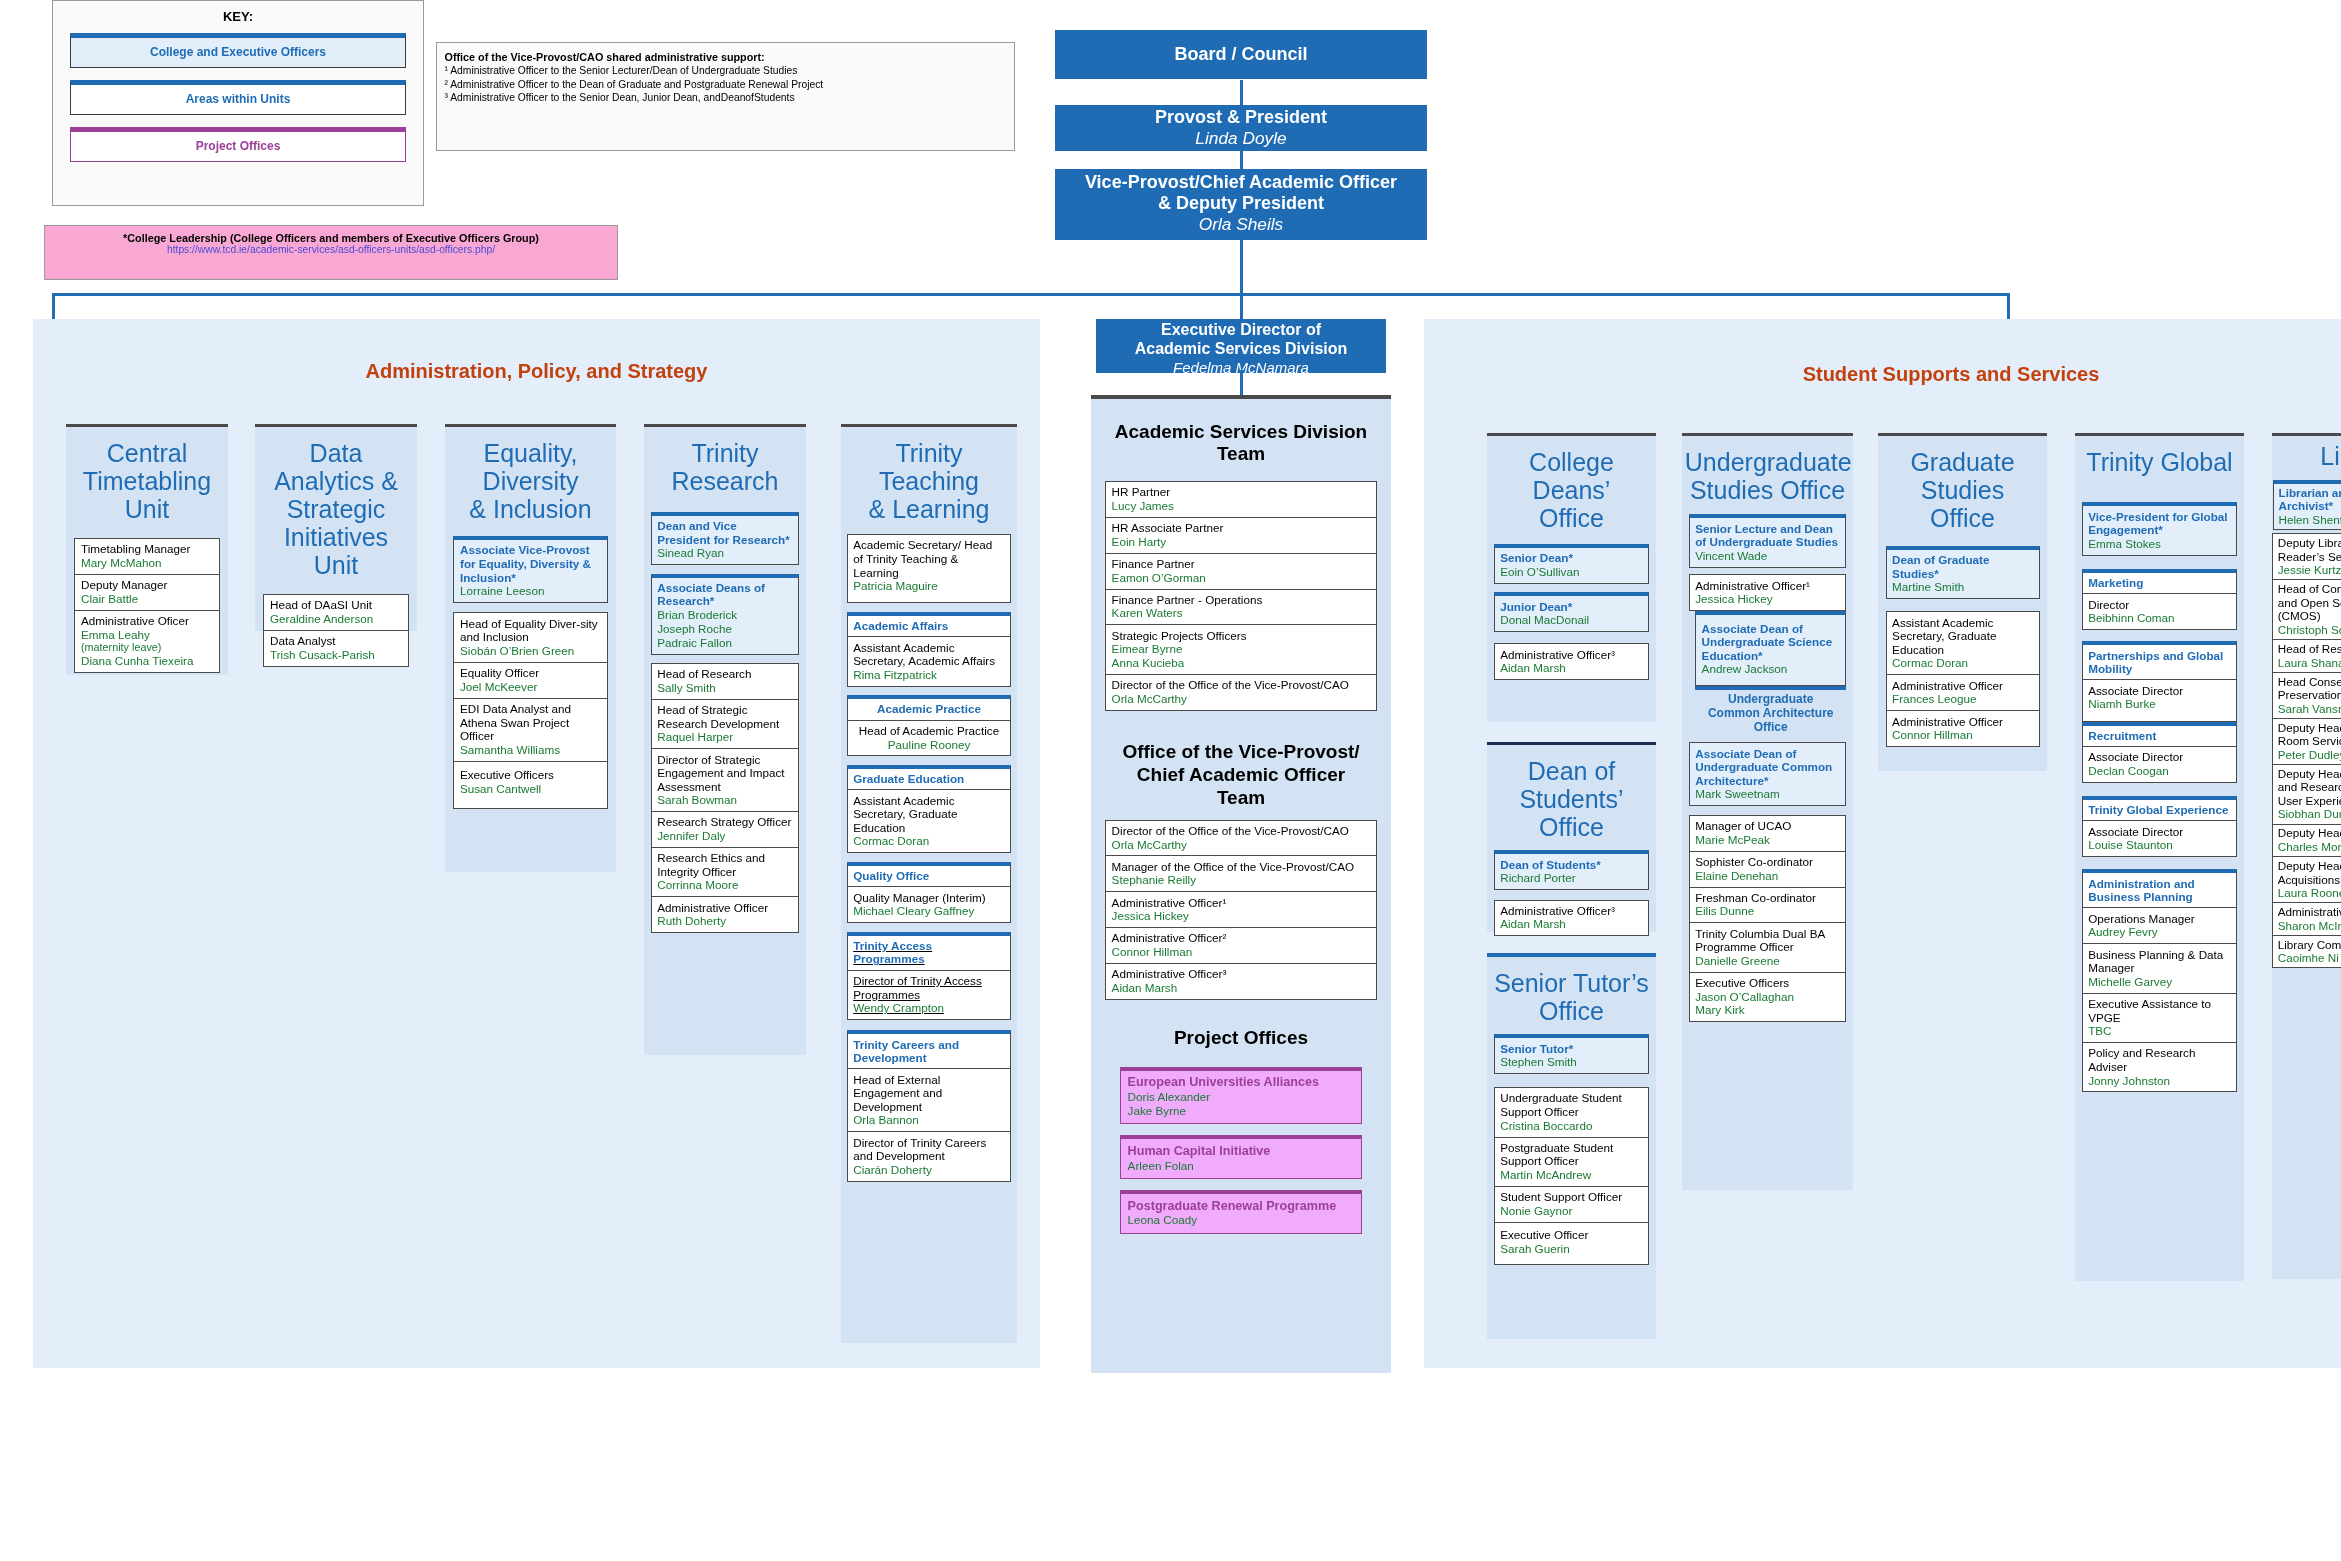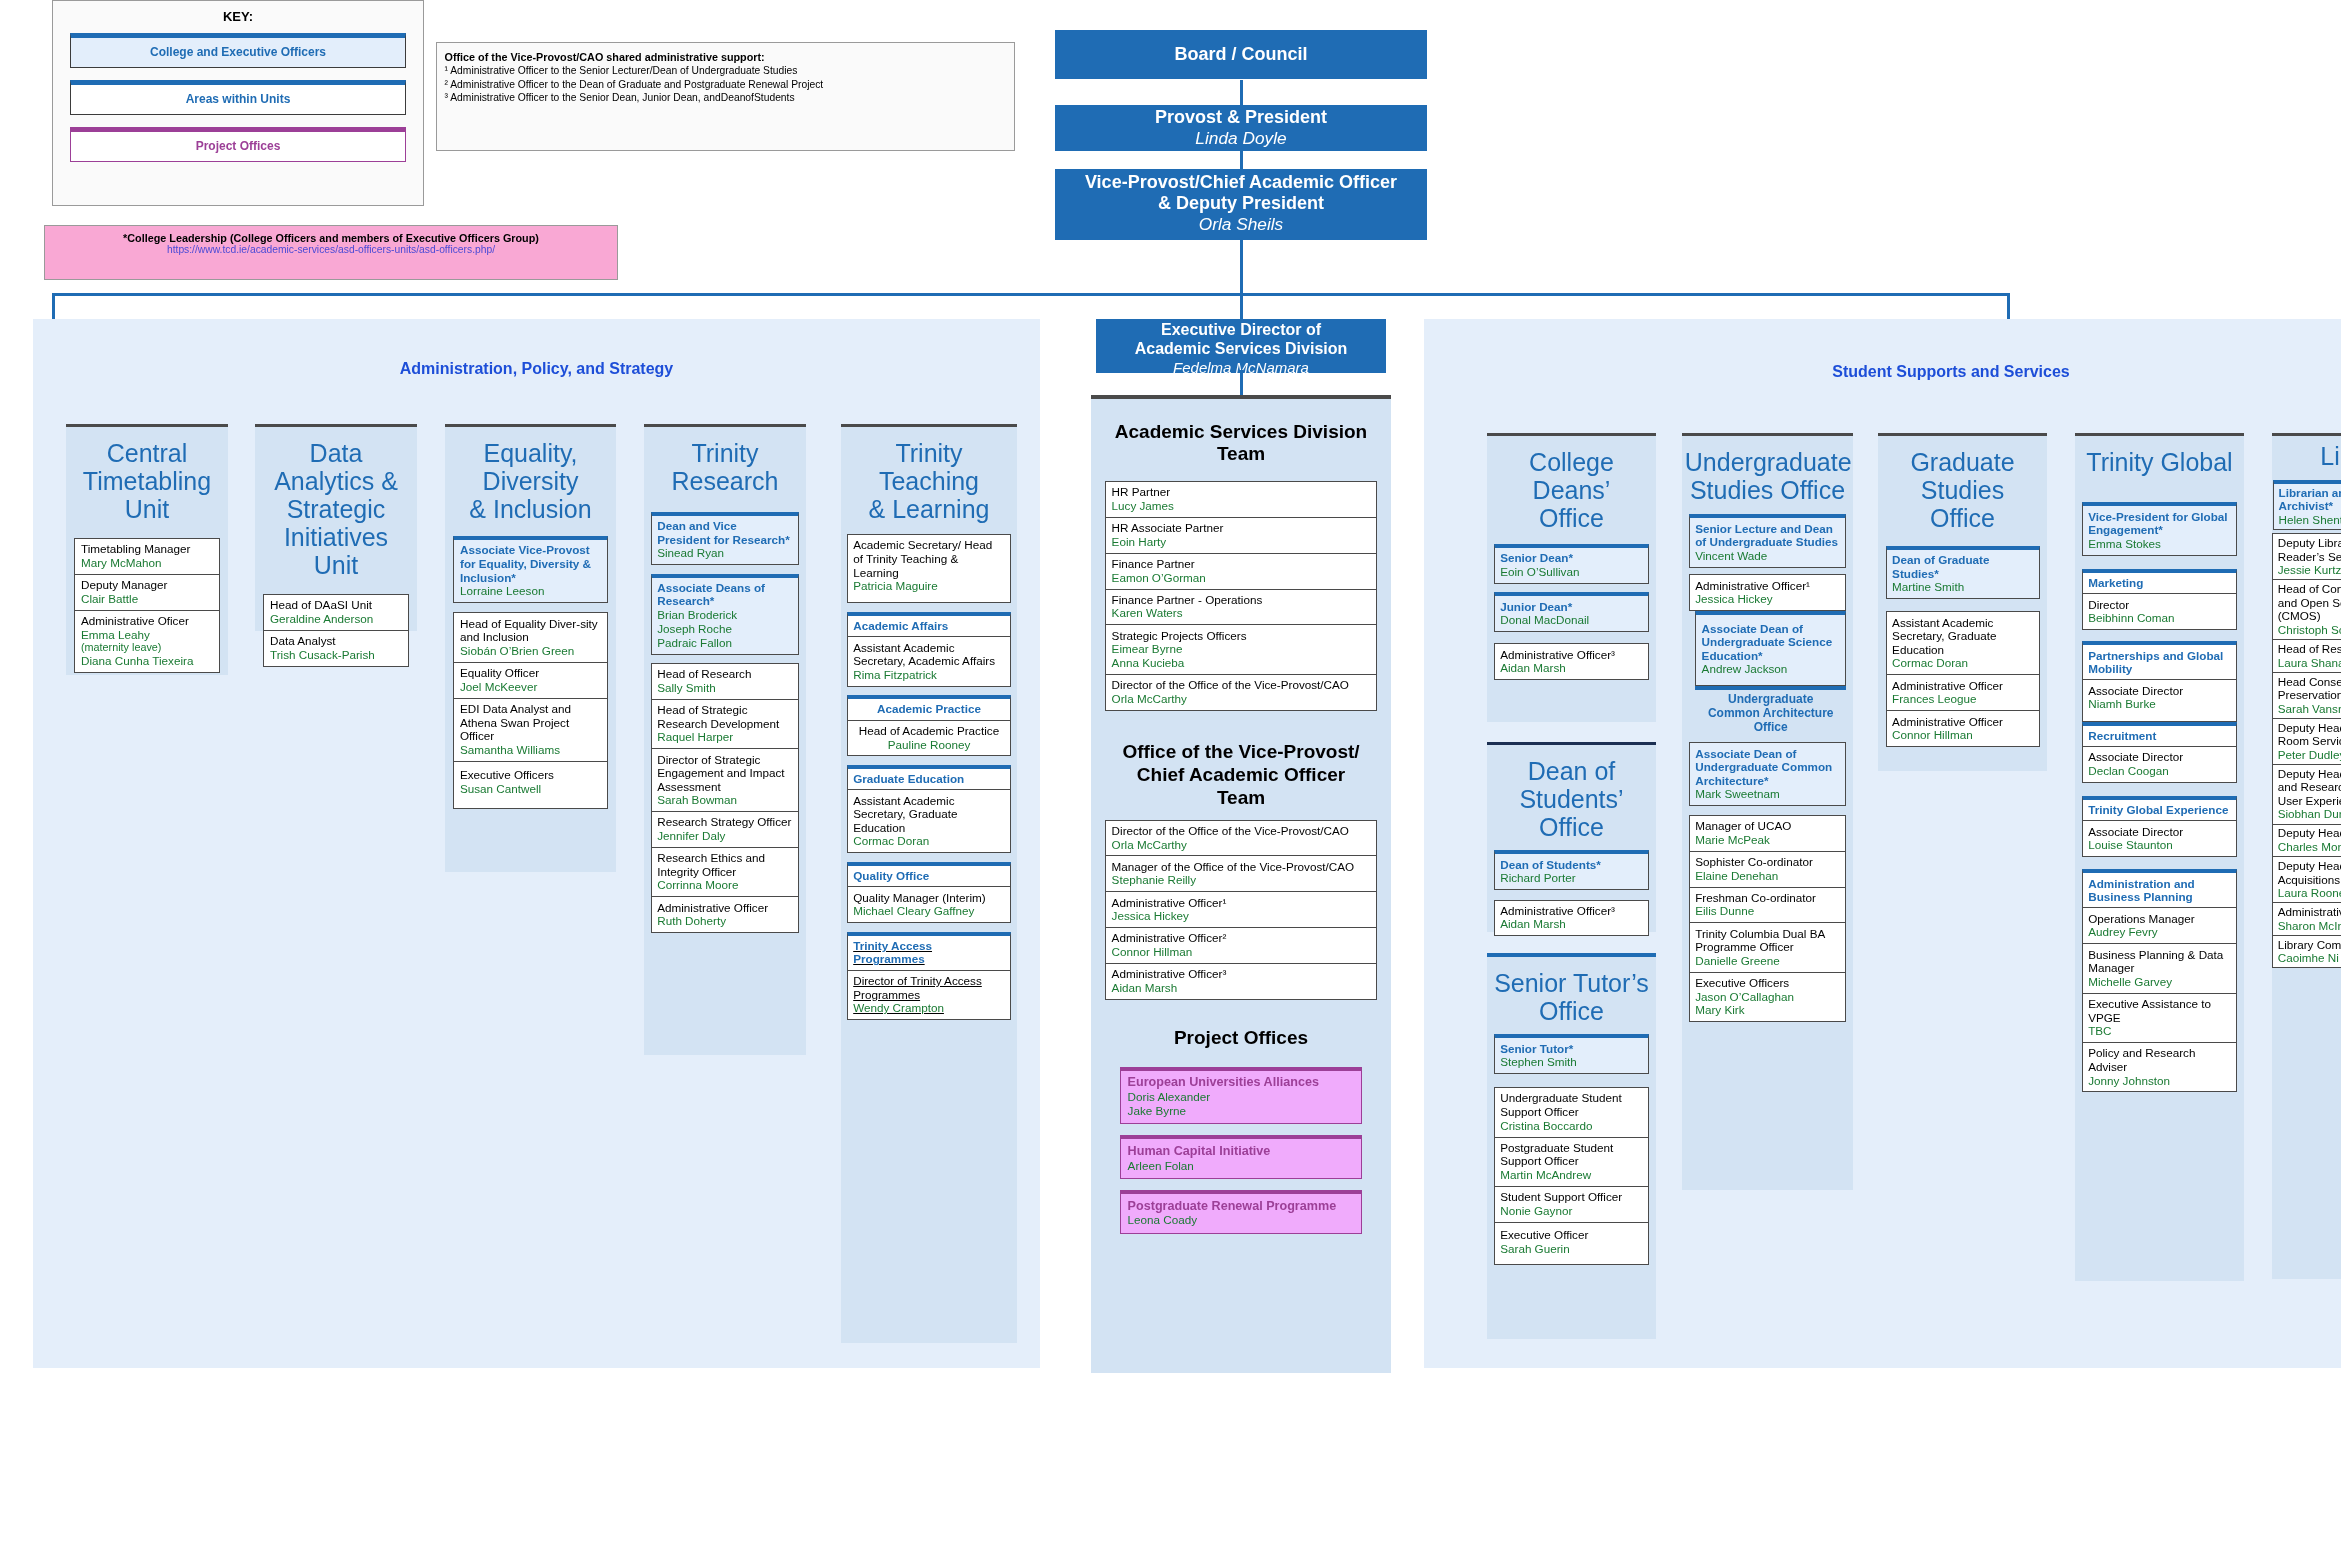--- a/index.html
+++ b/index.html
@@ -31,21 +31,21 @@
 
   
   .pbox{background:#f0abfc;border:1.4px solid #9c3f97;border-top:4.2px solid #9c3f97;padding:4.7px 6.6px 5.6px;}
   .ptitle{color:#9c3f97;font-weight:bold;font-size:12.6px;line-height:1.16;}
 
   
   .blue{background:#1f6cb4;color:#ffffff;text-align:center;}
   .blue .t{font-weight:bold;font-size:18px;line-height:1.18;}
   .blue .n{font-style:italic;font-size:17.3px;line-height:1.2;}
 
-  .sec-title{font-weight:bold;font-size:16px;color:#1d4ed8;text-align:center;}
+  .sec-title{font-weight:bold;font-size:20px;color:#c2410c;text-align:center;}
   .grp-title{font-weight:bold;font-size:19px;color:#000;text-align:center;line-height:1.2;}
 
   .hline{background:#1f6cb4;}
   .vline{background:#1f6cb4;}
 
   
   #key-panel{border:1.4px solid #9a9a9a;background:#fafafa;}
   .key-label{font-weight:bold;font-size:13px;text-align:center;padding:8.4px 0;}
   .key-row{border:0.9px solid #3b3b3b;text-align:center;font-weight:bold;font-size:12px;padding:7.5px 0;}
   #legend-note{border:1.4px solid #9a9a9a;background:#fafafa;padding:6.6px 7.5px;}
@@ -259,20 +259,31 @@
   </div>
 
   <div class="sbox" style="margin:0 5.6px 8.4px;text-decoration:underline;">
     <div class="hdr">Trinity Access Programmes</div>
     <div class="row">
         <div class="role">Director of Trinity Access Programmes</div>
         <div class="person">Wendy Crampton</div>
       </div>
   </div>
 
+  <div class="sbox" style="margin:10.3px 5.6px 8.4px;">
+    <div class="hdr">Trinity Careers and Development</div>
+    <div class="row">
+        <div class="role">Head of External Engagement and Development</div>
+        <div class="person">Orla Bannon</div>
+      </div>
+    <div class="row">
+        <div class="role">Director of Trinity Careers and Development</div>
+        <div class="person">Ciarán Doherty</div>
+      </div>
+  </div>
 </div>
 
 <div class="abs vline" style="left:1240px;top:293px;width:2.8px;height:28px;"></div>
 <div class="abs blue" style="left:1096px;top:319px;width:290px;height:52px;padding-top:1.9px;">
   <div class="t" style="font-size:16px;">Executive Director of</div>
   <div class="t" style="font-size:16px;">Academic Services Division</div>
   <div class="n" style="font-size:15px;">Fedelma McNamara</div>
 </div>
 <div class="abs vline" style="left:1240px;top:370px;width:2.8px;height:26px;"></div>
 

